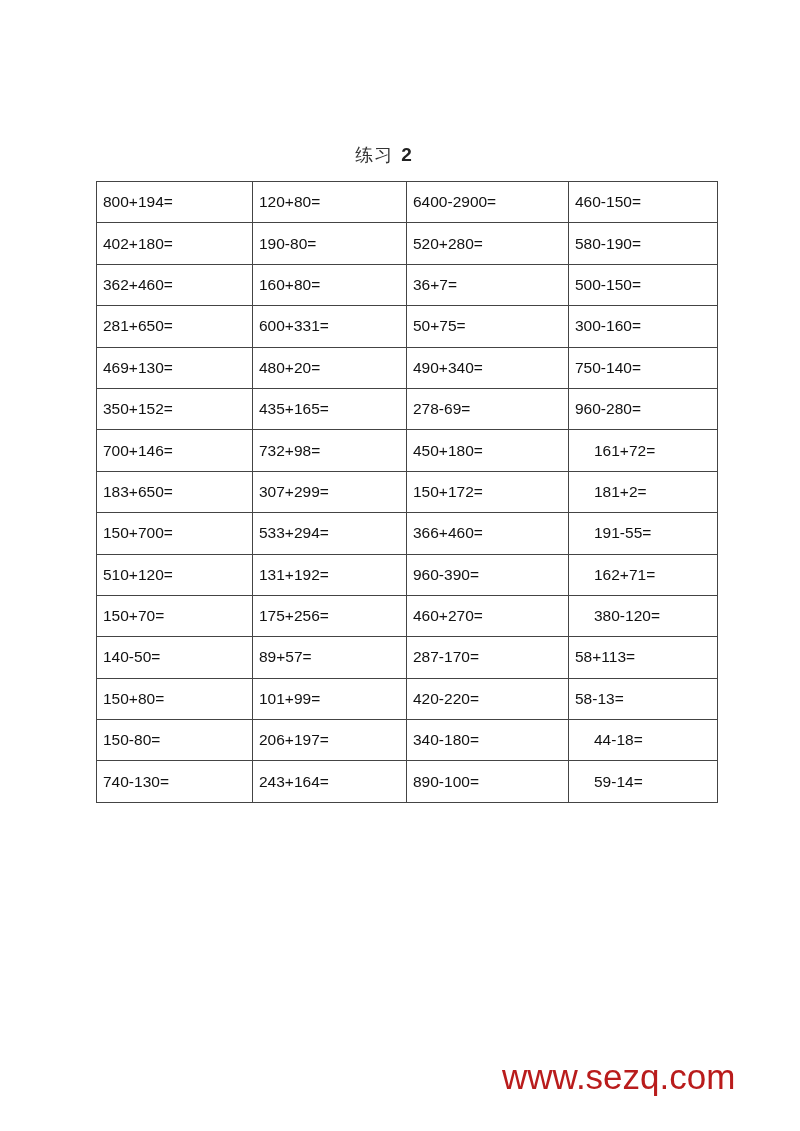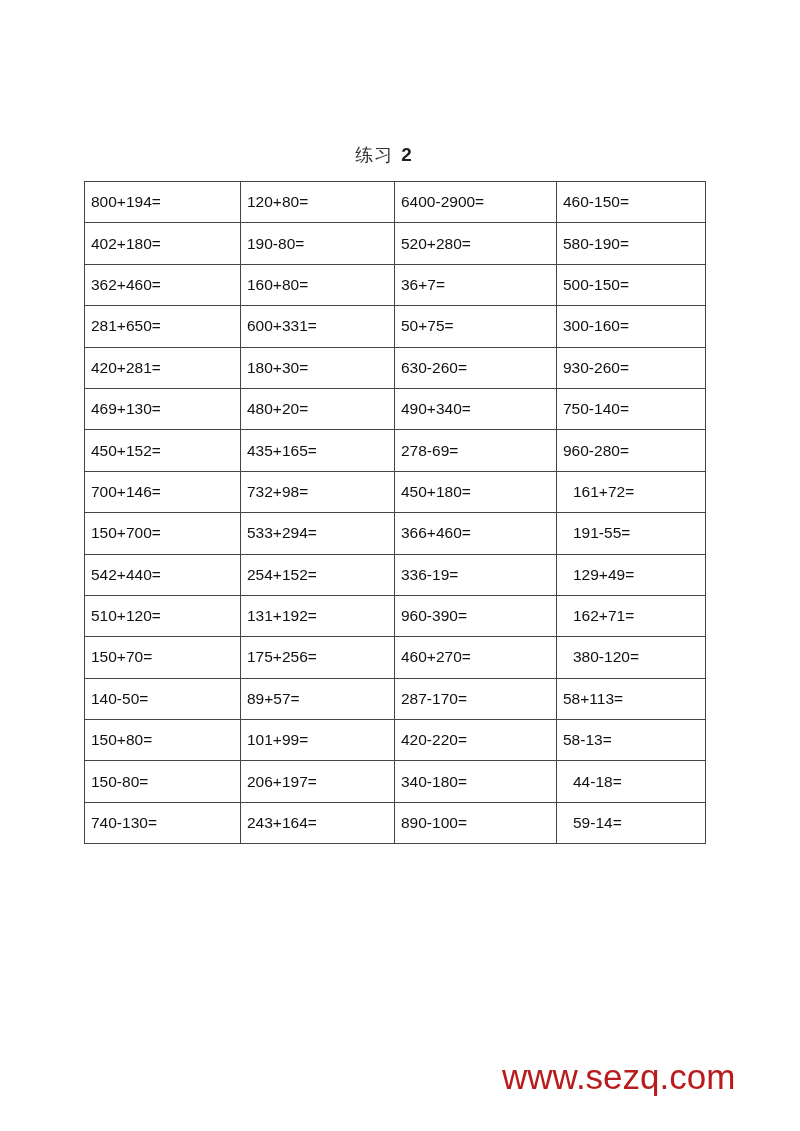--- a/index.html
+++ b/index.html
@@ -2,25 +2,25 @@
 <html><head>
 <meta charset="utf-8">
 <style>
   html, body { margin: 0; padding: 0; background: #ffffff; }
   body { width: 800px; height: 1131px; position: relative; overflow: hidden;
          font-family: "Liberation Sans", "DejaVu Sans", sans-serif; color: #111; }
   .title { position: absolute; top: 143px; left: 0; width: 768px; text-align: center;
            font-size: 19px; color: #222; letter-spacing: 1px; }
   .title .cn { font-family: "DejaVu Serif", "Liberation Serif", serif; font-size: 18px; color: #333; }
   .title .num { font-weight: bold; font-size: 19px; margin-left: 8px; }
-  table.sheet { position: absolute; top: 181px; left: 84px; border-collapse: collapse;
+  table.sheet { position: absolute; top: 181px; left: 96px; border-collapse: collapse;
                 table-layout: fixed; width: 621px; }
   table.sheet td { border: 1px solid #444; height: 40.4px; padding: 0 0 0 6px;
                    font-size: 15.5px; color: #111; white-space: nowrap; vertical-align: middle; }
-  table.sheet td.indent { padding-left: 16px; }
+  table.sheet td.indent { padding-left: 25px; }
   col.c1 { width: 156px; } col.c2 { width: 154px; } col.c3 { width: 162px; } col.c4 { width: 149px; }
   .watermark { position: absolute; left: 502px; top: 1057px; font-size: 35px; color: #b91c1c;
                letter-spacing: 0px; }
 </style>
 </head>
 <body>
 
 <div class="title">
   <span class="cn">练习</span><span class="num">2</span>
 </div>
@@ -51,54 +51,48 @@
         <td>36+7=</td>
         <td>500-150=</td>
       </tr>
       <tr>
         <td>281+650=</td>
         <td>600+331=</td>
         <td>50+75=</td>
         <td>300-160=</td>
       </tr>
       <tr>
-        <td>420+281=</td>
-        <td>180+30=</td>
-        <td>630-260=</td>
-        <td>930-260=</td>
-      </tr>
-      <tr>
         <td>469+130=</td>
         <td>480+20=</td>
         <td>490+340=</td>
         <td>750-140=</td>
       </tr>
       <tr>
-        <td>450+152=</td>
+        <td>350+152=</td>
         <td>435+165=</td>
         <td>278-69=</td>
         <td>960-280=</td>
       </tr>
       <tr>
         <td>700+146=</td>
         <td>732+98=</td>
         <td>450+180=</td>
         <td class="indent">161+72=</td>
       </tr>
       <tr>
+        <td>183+650=</td>
+        <td>307+299=</td>
+        <td>150+172=</td>
+        <td class="indent">181+2=</td>
+      </tr>
+      <tr>
         <td>150+700=</td>
         <td>533+294=</td>
         <td>366+460=</td>
         <td class="indent">191-55=</td>
-      </tr>
-      <tr>
-        <td>542+440=</td>
-        <td>254+152=</td>
-        <td>336-19=</td>
-        <td class="indent">129+49=</td>
       </tr>
       <tr>
         <td>510+120=</td>
         <td>131+192=</td>
         <td>960-390=</td>
         <td class="indent">162+71=</td>
       </tr>
       <tr>
         <td>150+70=</td>
         <td>175+256=</td>

